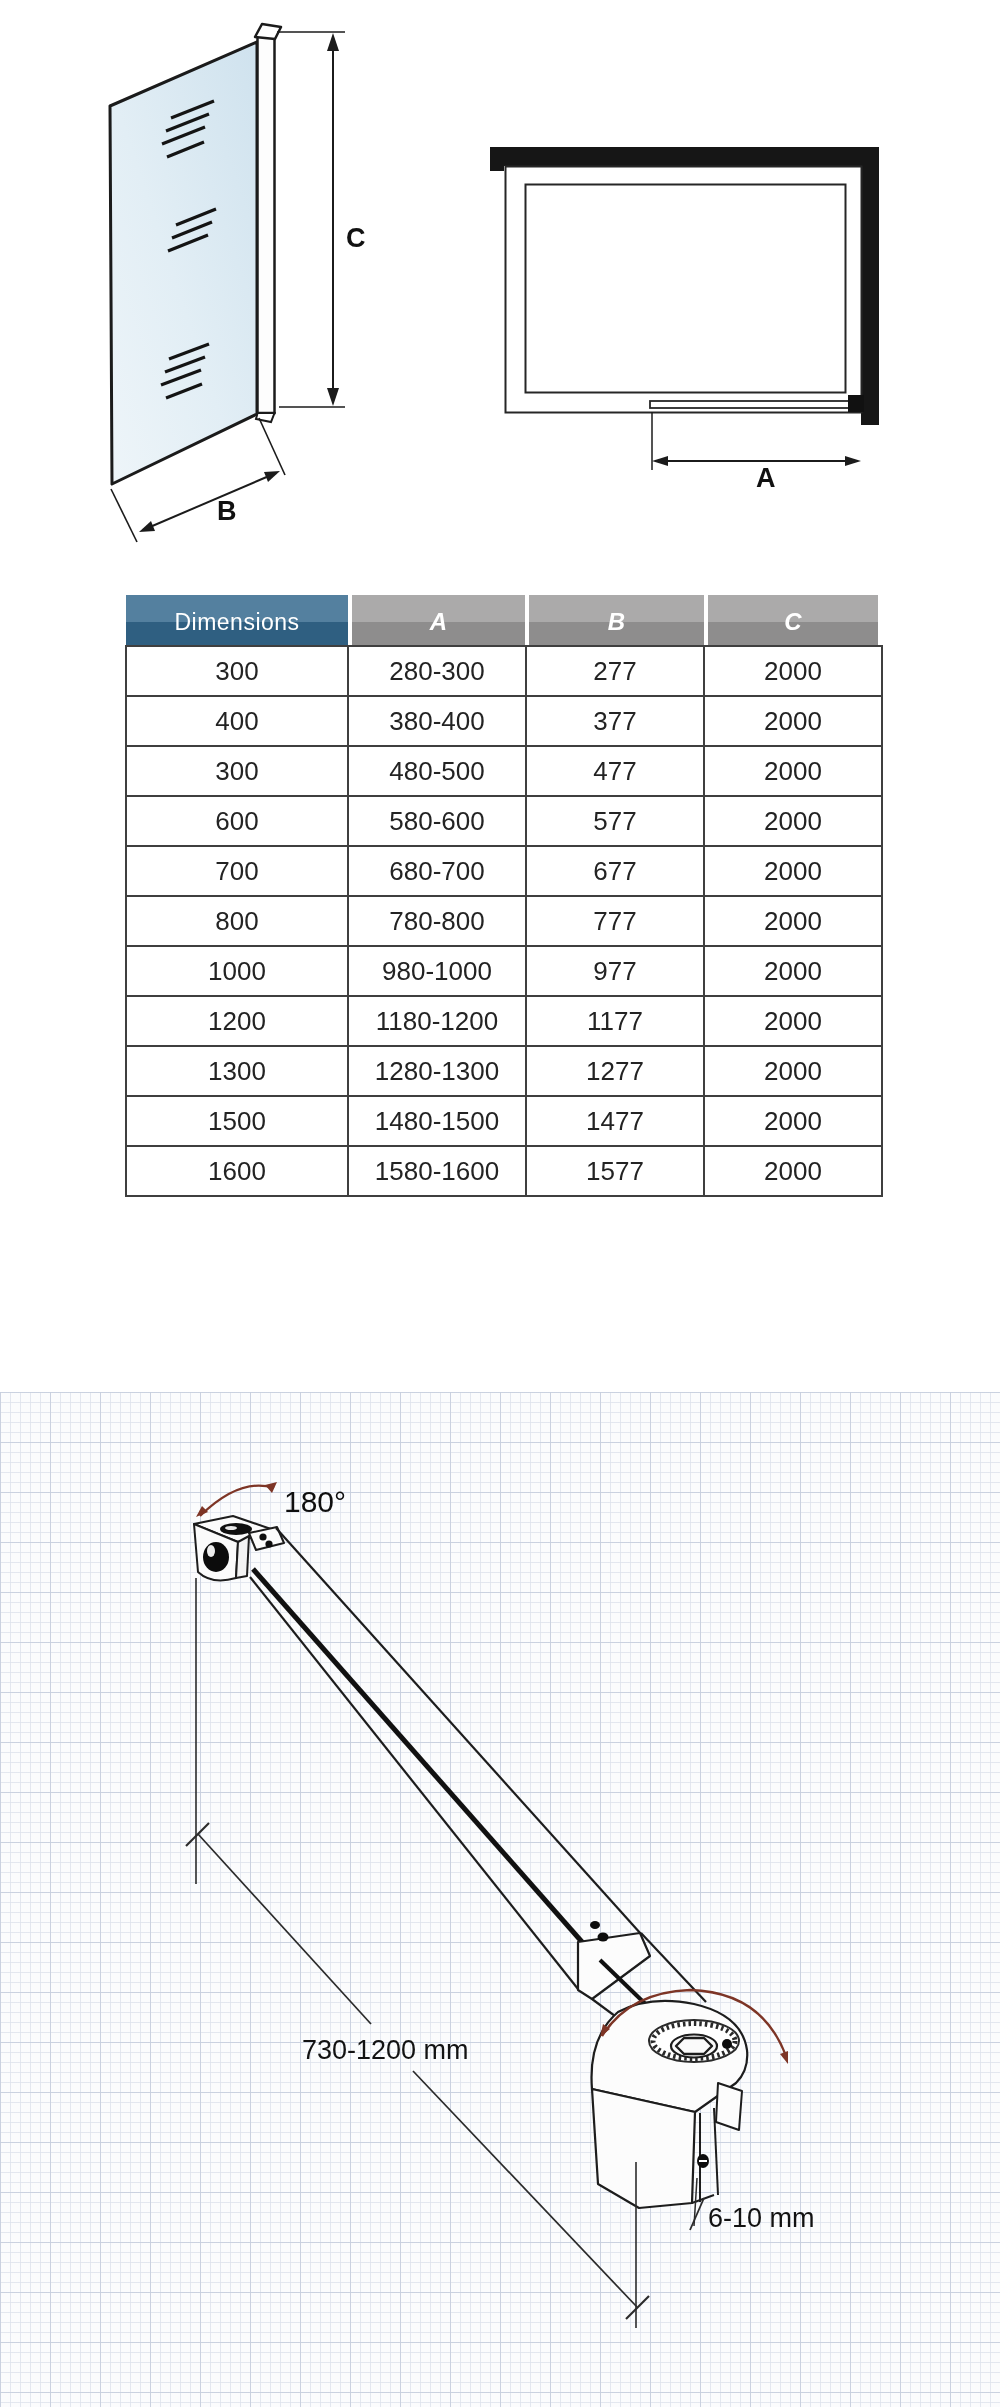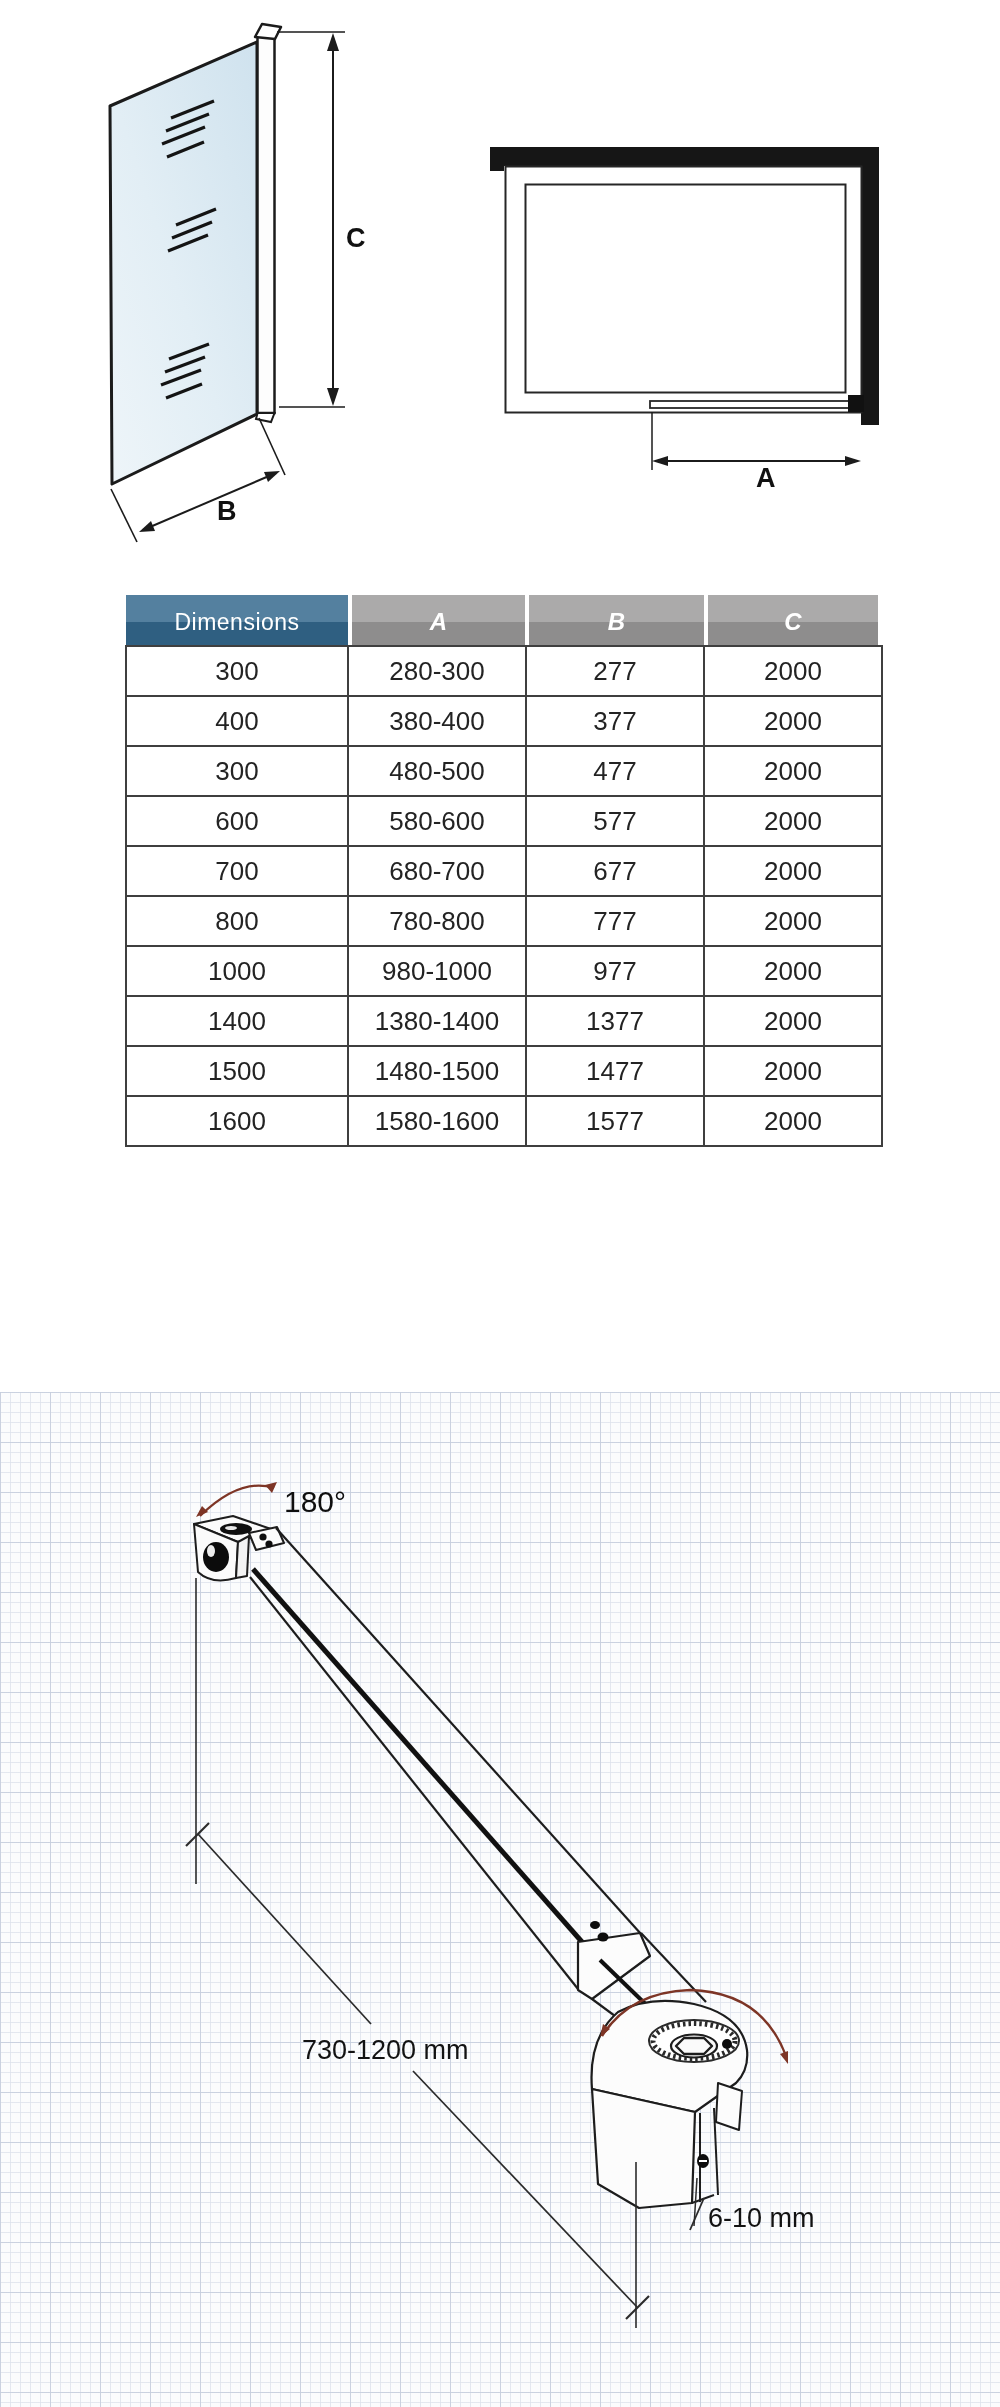--- a/index.html
+++ b/index.html
@@ -148,23 +148,29 @@
           <td>777</td>
           <td>2000</td>
         </tr>
         <tr>
           <td>1000</td>
           <td>980-1000</td>
           <td>977</td>
           <td>2000</td>
         </tr>
         <tr>
-          <td>1400</td>
-          <td>1380-1400</td>
-          <td>1377</td>
+          <td>1200</td>
+          <td>1180-1200</td>
+          <td>1177</td>
+          <td>2000</td>
+        </tr>
+        <tr>
+          <td>1300</td>
+          <td>1280-1300</td>
+          <td>1277</td>
           <td>2000</td>
         </tr>
         <tr>
           <td>1500</td>
           <td>1480-1500</td>
           <td>1477</td>
           <td>2000</td>
         </tr>
         <tr>
           <td>1600</td>

